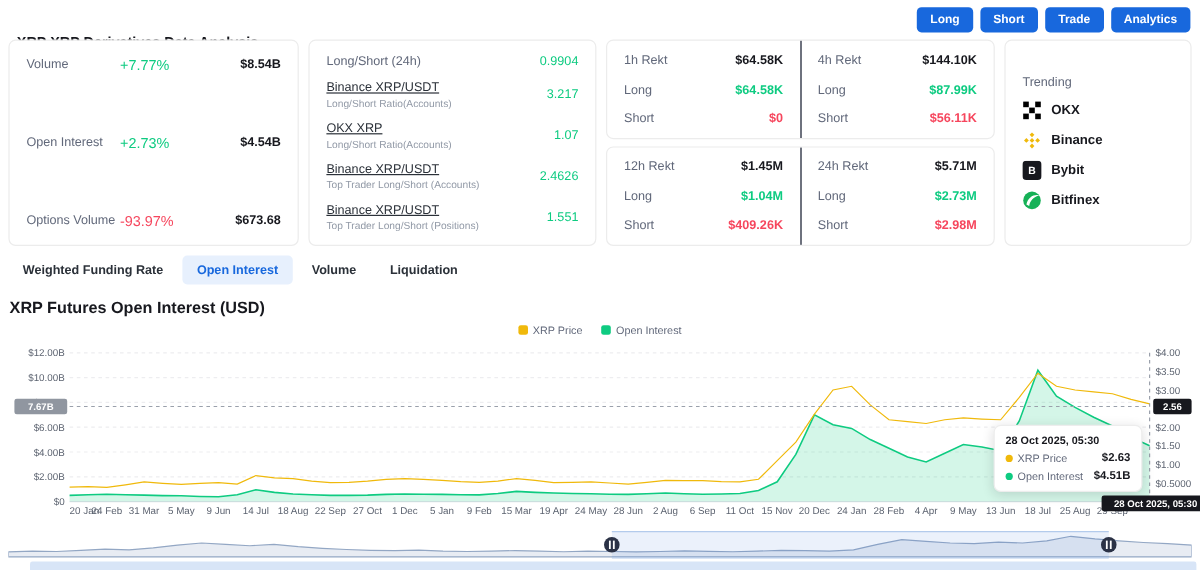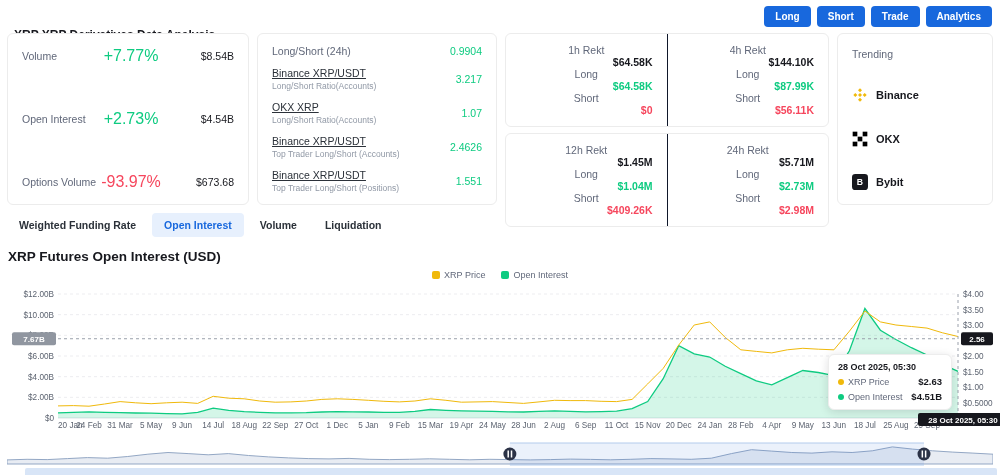--- a/index.html
+++ b/index.html
@@ -13,38 +13,38 @@
 
   .cards{display:flex;gap:8px;padding:0 7px;height:172px;}
   .card{background:#fff;border:1px solid #ececec;border-radius:6px;}
   .lbl{color:#61687a;font-size:10.5px;}
   .up{color:#0ecb81;}
   .down{color:#f6465d;}
 
   .stats-card{width:242px;padding:13px 14px;display:flex;flex-direction:column;justify-content:space-between;}
   .srow{display:flex;align-items:center;}
   .srow .lbl{flex:1;}
-  .s-chg{width:62px;text-align:center;font-size:16px;}
-  .s-val{width:72px;text-align:right;font-size:10.5px;font-weight:normal;color:#17181e;}
+  .s-chg{width:62px;text-align:left;font-size:12px;}
+  .s-val{width:72px;text-align:right;font-size:10.5px;font-weight:bold;color:#17181e;}
 
   .ratio-card{width:240px;padding:11px 14px;display:flex;flex-direction:column;justify-content:space-between;}
   .ratio-row{display:flex;align-items:center;}
   .ratio-name{font-size:10.5px;color:#2b3139;text-decoration:underline;}
   .ratio-sub{font-size:8.5px;color:#9199a6;margin-top:2px;}
   .ratio-val{margin-left:auto;font-size:10.5px;}
 
   .rekt-stack{width:324px;display:flex;flex-direction:column;gap:6px;}
   .rekt-card{flex:1;display:flex;}
   .rcol{flex:1;padding:10px 14px;display:flex;flex-direction:column;justify-content:space-between;}
   .rcol + .rcol{border-left:1px solid #0f172a;}
-  .rrow{display:flex;align-items:center;flex-direction:column;}
+  .rrow{display:flex;align-items:center;}
   .r-total{margin-left:auto;font-size:10.5px;font-weight:bold;color:#17181e;}
   .r-val{margin-left:auto;font-size:10.5px;font-weight:bold;}
 
-  .trending-card{flex:1;padding:14px 14px;display:flex;flex-direction:column;justify-content:space-between;}
+  .trending-card{flex:1;padding:29px 14px;display:flex;flex-direction:column;justify-content:space-between;}
   .trend-title{font-size:10.5px;color:#61687a;}
   .trend-item{display:flex;align-items:center;gap:8px;cursor:pointer;}
   .t-icon{width:16px;height:16px;display:flex;}
   .t-icon svg{width:16px;height:16px;}
   .t-name{font-size:11px;font-weight:bold;color:#17181e;}
 
   .tabs{display:flex;gap:4px;padding:8px 7px 0;}
   .tab{border:none;background:transparent;color:#2b3139;font-size:10.5px;font-weight:bold;padding:6px 12px;border-radius:4px;cursor:pointer;font-family:inherit;}
   .tab.active{background:#e7f0fd;color:#1868dd;}
 
@@ -196,56 +196,65 @@
         <div class="rrow">
             <span class="lbl">Short</span>
             <span class="r-val down">$2.98M</span>
           </div>
       </div>
     </div>
   </div>
 
   <div class="card trending-card">
     <div class="trend-title">Trending</div>
+    <div class="trend-item">
+      <span class="t-icon">
+        <svg viewBox="0 0 24 24">
+            <g fill="#000">
+              <rect x="1" y="1" width="7" height="7"></rect>
+              <rect x="16" y="1" width="7" height="7"></rect>
+              <rect x="8.5" y="8.5" width="7" height="7"></rect>
+              <rect x="1" y="16" width="7" height="7"></rect>
+              <rect x="16" y="16" width="7" height="7"></rect>
+            </g>
+          </svg>
+      </span>
+      <span class="t-name">OKX</span>
+    </div>
     <div class="trend-item">
       <span class="t-icon">
         <svg viewBox="0 0 24 24">
             <g fill="#f0b90b">
               <polygon points="12,2 15,5 12,8 9,5"></polygon>
               <polygon points="5,9 8,12 5,15 2,12"></polygon>
               <polygon points="19,9 22,12 19,15 16,12"></polygon>
               <polygon points="12,9 15,12 12,15 9,12"></polygon>
               <polygon points="12,16 15,19 12,22 9,19"></polygon>
             </g>
           </svg>
       </span>
       <span class="t-name">Binance</span>
     </div>
     <div class="trend-item">
       <span class="t-icon">
         <svg viewBox="0 0 24 24">
-            <g fill="#000">
-              <rect x="1" y="1" width="7" height="7"></rect>
-              <rect x="16" y="1" width="7" height="7"></rect>
-              <rect x="8.5" y="8.5" width="7" height="7"></rect>
-              <rect x="1" y="16" width="7" height="7"></rect>
-              <rect x="16" y="16" width="7" height="7"></rect>
-            </g>
-          </svg>
-      </span>
-      <span class="t-name">OKX</span>
-    </div>
-    <div class="trend-item">
-      <span class="t-icon">
-        <svg viewBox="0 0 24 24">
             <rect x="0" y="0" width="24" height="24" rx="5" fill="#17181e"></rect>
             <text x="12" y="17" text-anchor="middle" font-size="13" font-weight="bold" fill="#fff" font-family="Liberation Sans, sans-serif">B</text>
           </svg>
       </span>
       <span class="t-name">Bybit</span>
+    </div>
+    <div class="trend-item">
+      <span class="t-icon">
+        <svg viewBox="0 0 24 24">
+            <circle cx="12" cy="12" r="11" fill="#16b157"></circle>
+            <path d="M5,17 C7,8 14,4 21,5.5 C14,8 9.5,12 8.5,19 Z" fill="#fff"></path>
+          </svg>
+      </span>
+      <span class="t-name">Bitfinex</span>
     </div>
   </div>
 </div>
 
 <div class="tabs">
   <button class="tab">Weighted Funding Rate</button>
   <button class="tab active">Open Interest</button>
   <button class="tab">Volume</button>
   <button class="tab">Liquidation</button>
 </div>

